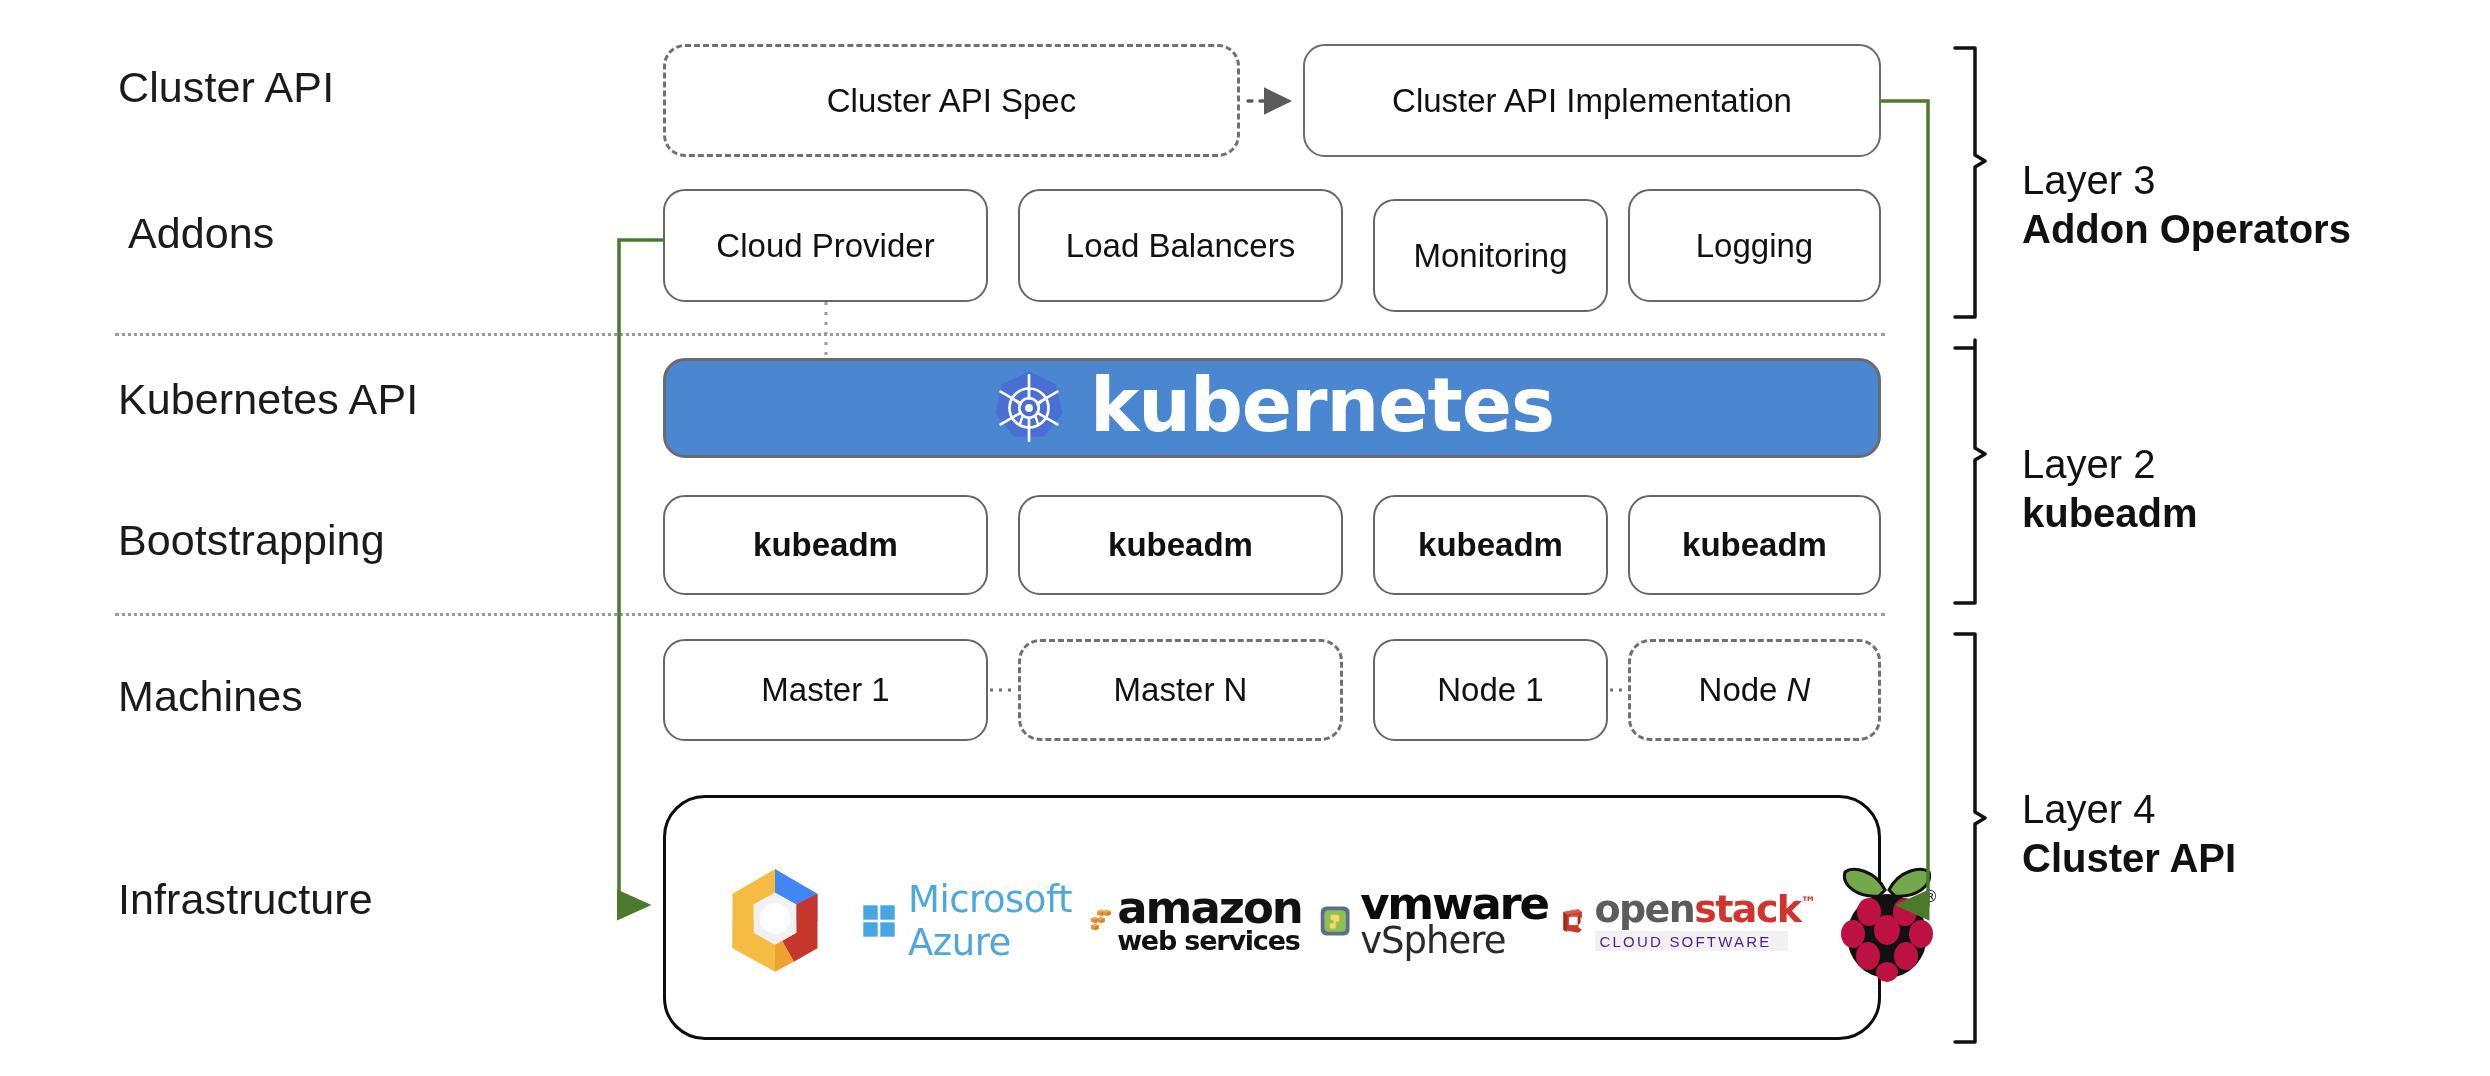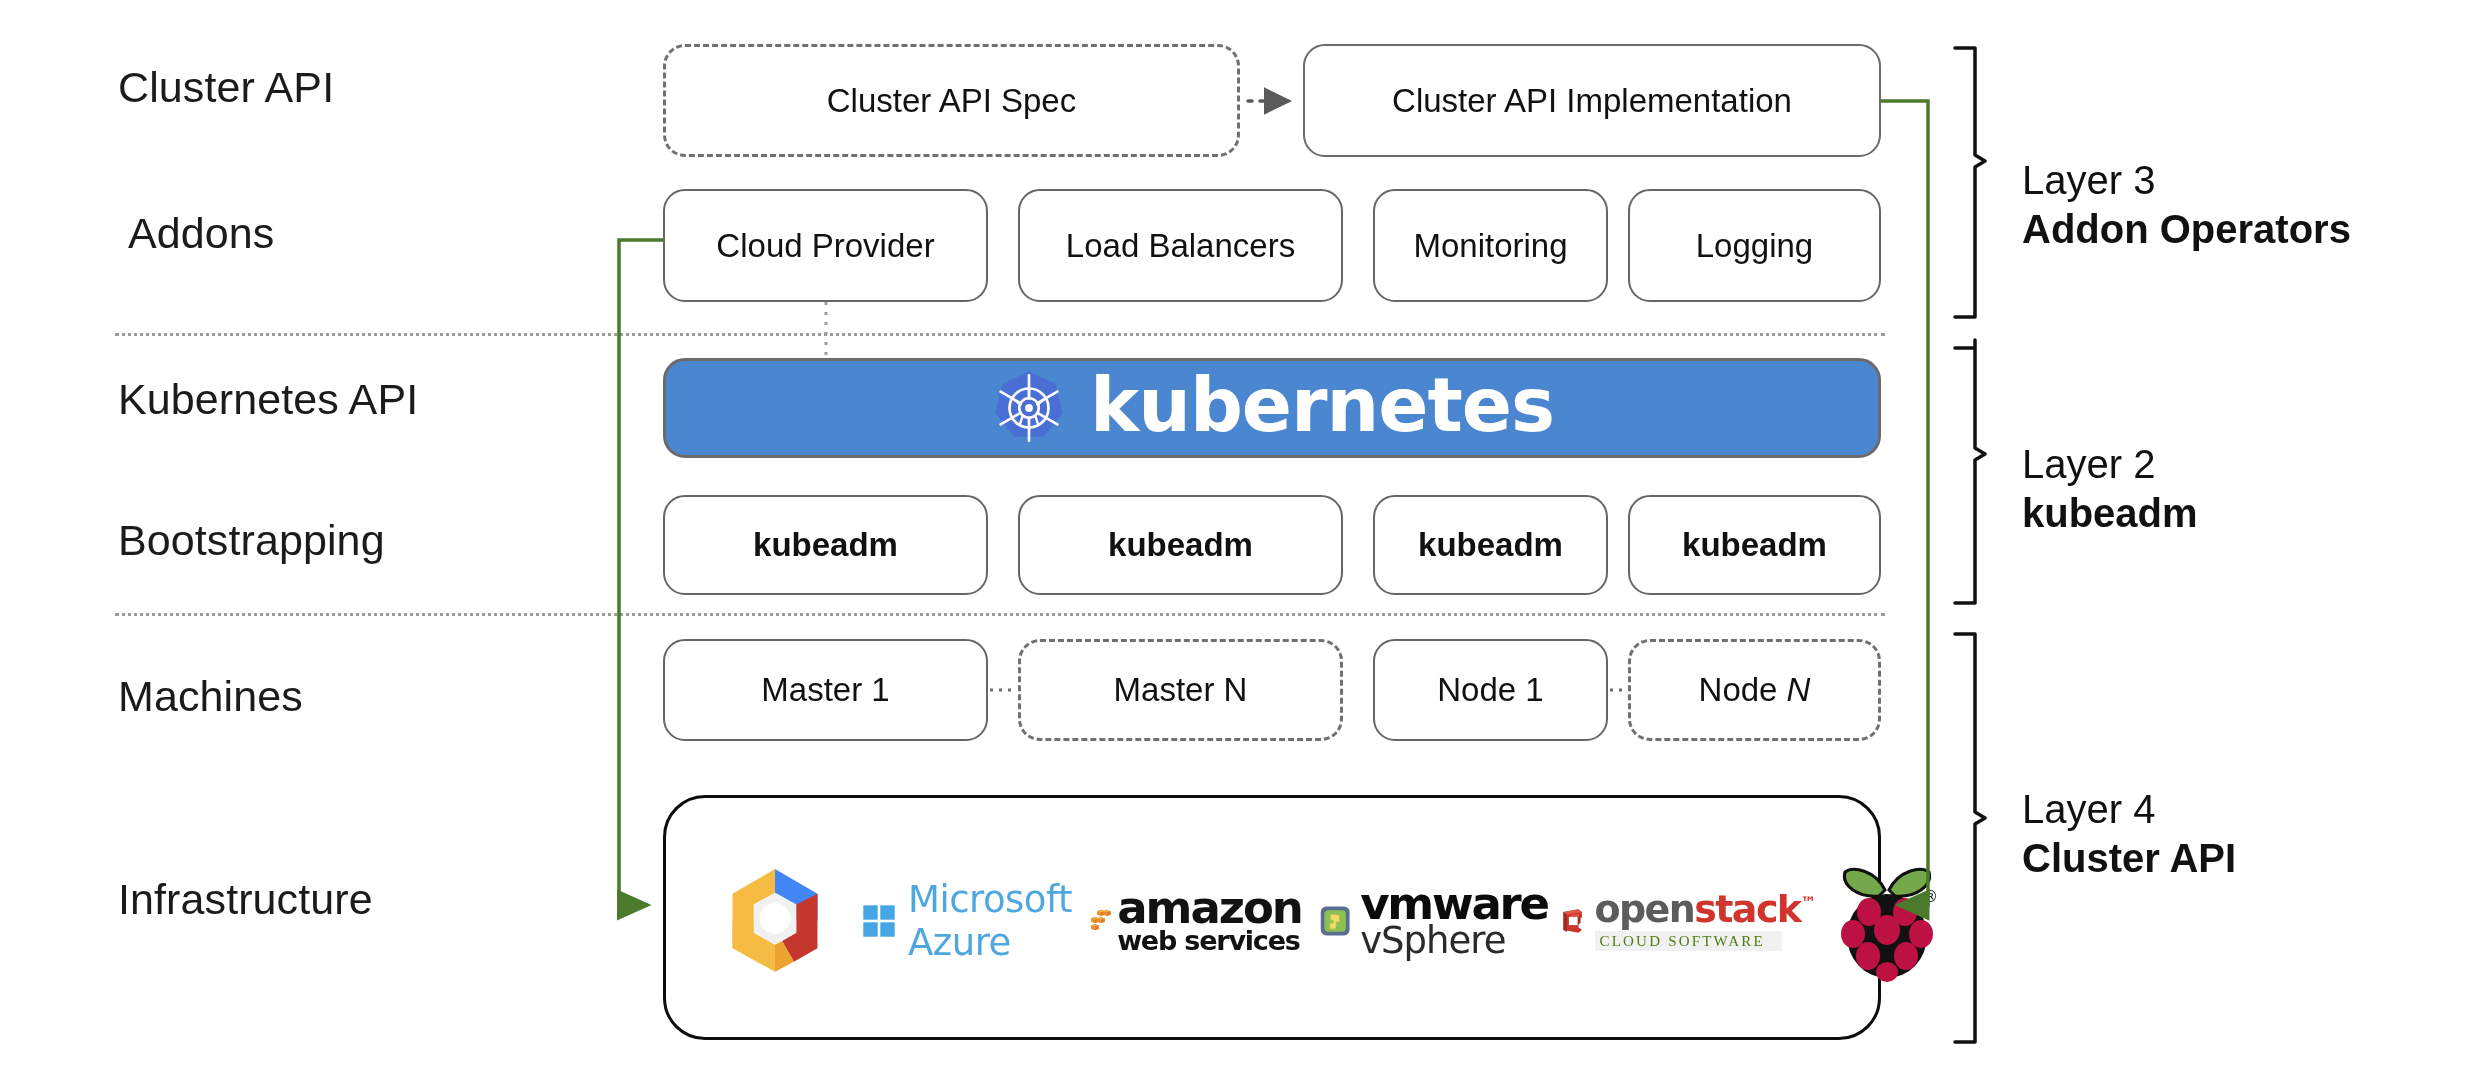--- a/index.html
+++ b/index.html
@@ -188,24 +188,24 @@
   .os-word {
     font-family: "DejaVu Sans", sans-serif;
     font-weight: bold;
     font-size: 38px;
     letter-spacing: -1.6px;
     color: #5c5c5c;
   }
   .os-word .stack { color: #d0342c; }
   .os-word .tm { font-size: 16px; vertical-align: super; color: #d0342c; }
   .os-sub {
-    font-family: Liberation Serif, serif;
+    font-family: Liberation Sans, sans-serif;
     font-size: 15px;
     letter-spacing: 2.2px;
-    color: #4d7c0f;
+    color: #4c1d95;
     background: #f1f1f1;
     padding: 3px 17px 2px 5px;
     margin-top: 3px;
   }
 </style>
 </head>
 <body>
 
 <div id="stage">
 
@@ -226,21 +226,21 @@
   <div class="box" style="left:1303px; top:44px; width:578px; height:113px; border-color:#6b6b6b;">
     <span>Cluster API Implementation</span>
   </div>
 
   <div class="box" style="left:663px; top:189px; width:325px; height:113px;">
     <span>Cloud Provider</span>
   </div>
   <div class="box" style="left:1018px; top:189px; width:325px; height:113px;">
     <span>Load Balancers</span>
   </div>
-  <div class="box" style="left:1373px; top:189px; width:235px; height:113px;">
+  <div class="box" style="left:1373px; top:199px; width:235px; height:113px;">
     <span>Monitoring</span>
   </div>
   <div class="box" style="left:1628px; top:189px; width:253px; height:113px;">
     <span>Logging</span>
   </div>
 
   <div class="k8s-banner" style="left:663px; top:358px; width:1218px; height:100px;">
     <svg class="k8s-logo" viewBox="0 0 100 100">
       <polygon points="50,3 84.5,19.6 93,57 69,87 31,87 7,57 15.5,19.6" fill="#4a6fd4"></polygon>
       <g stroke="#ffffff" stroke-width="3.4" fill="none" stroke-linecap="round">

